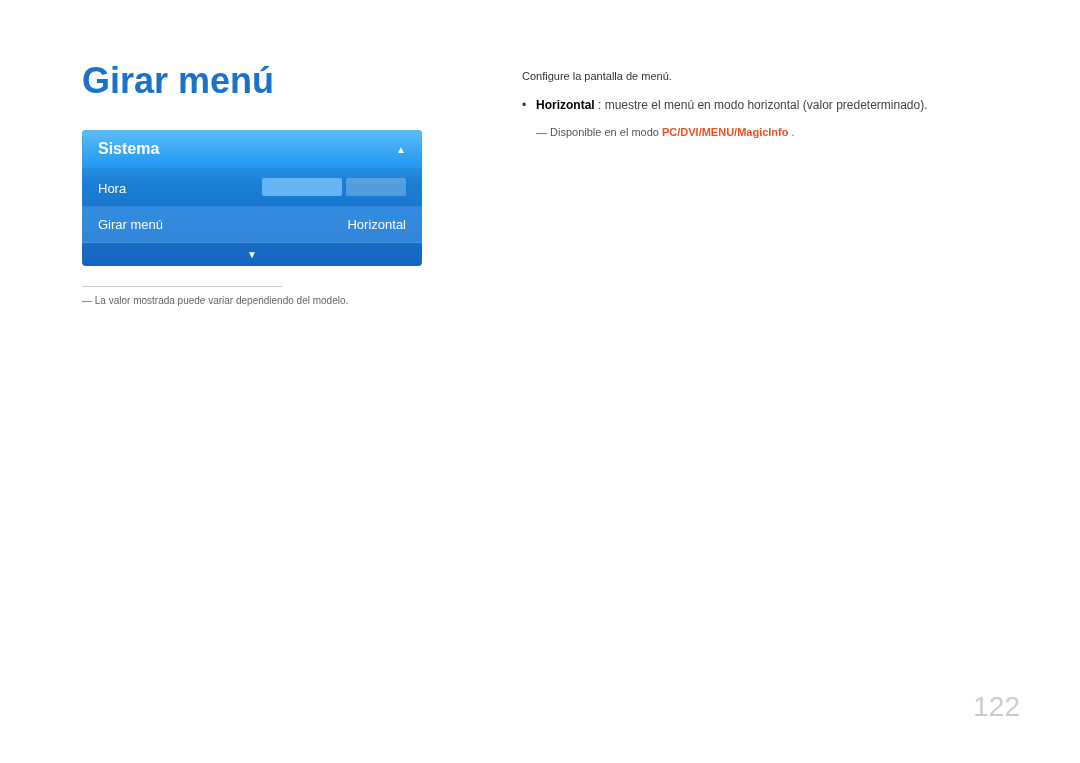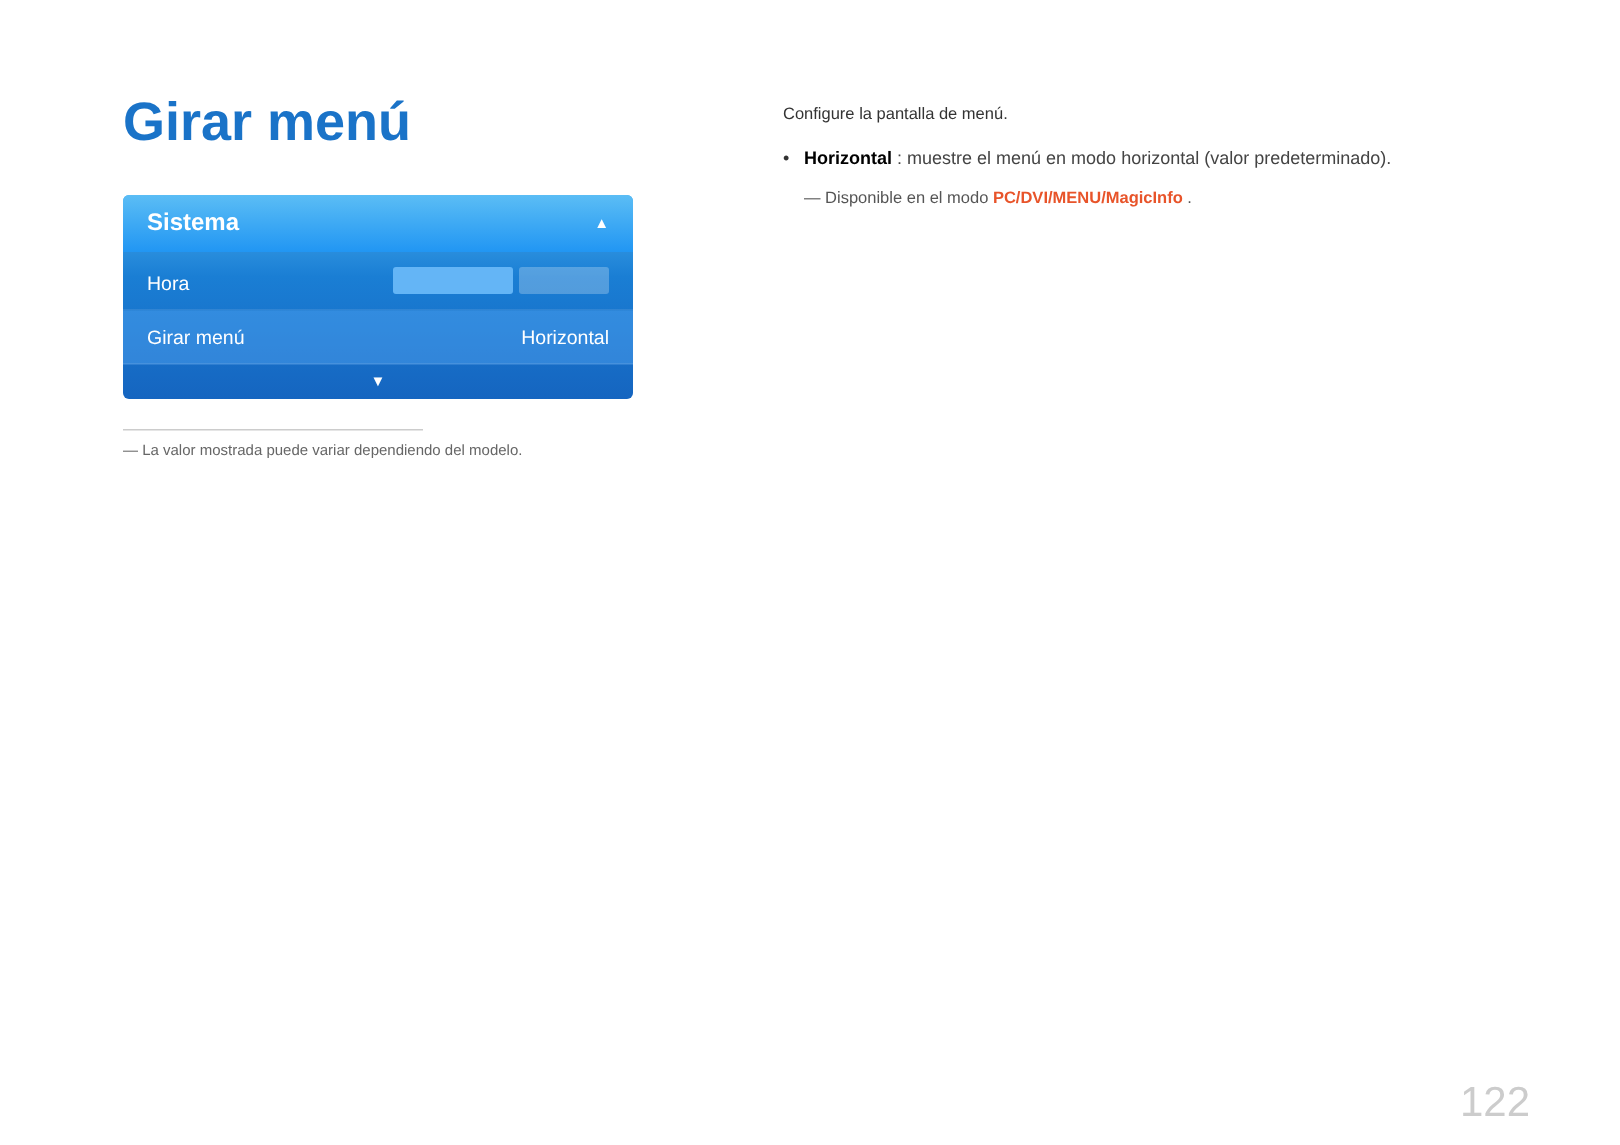--- a/index.html
+++ b/index.html
@@ -183,21 +183,21 @@
       line-height: 1.5;
     }
 
     .availability-note .mode-highlight {
       color: #e8542a;
       font-weight: 600;
     }
 
     .page-number {
       position: absolute;
-      bottom: 12px;
+      bottom: 40px;
       right: 60px;
       font-size: 28px;
       color: #cccccc;
       font-weight: 300;
     }
   </style>
 </head>
 <body>
 
 <div class="page-content">

